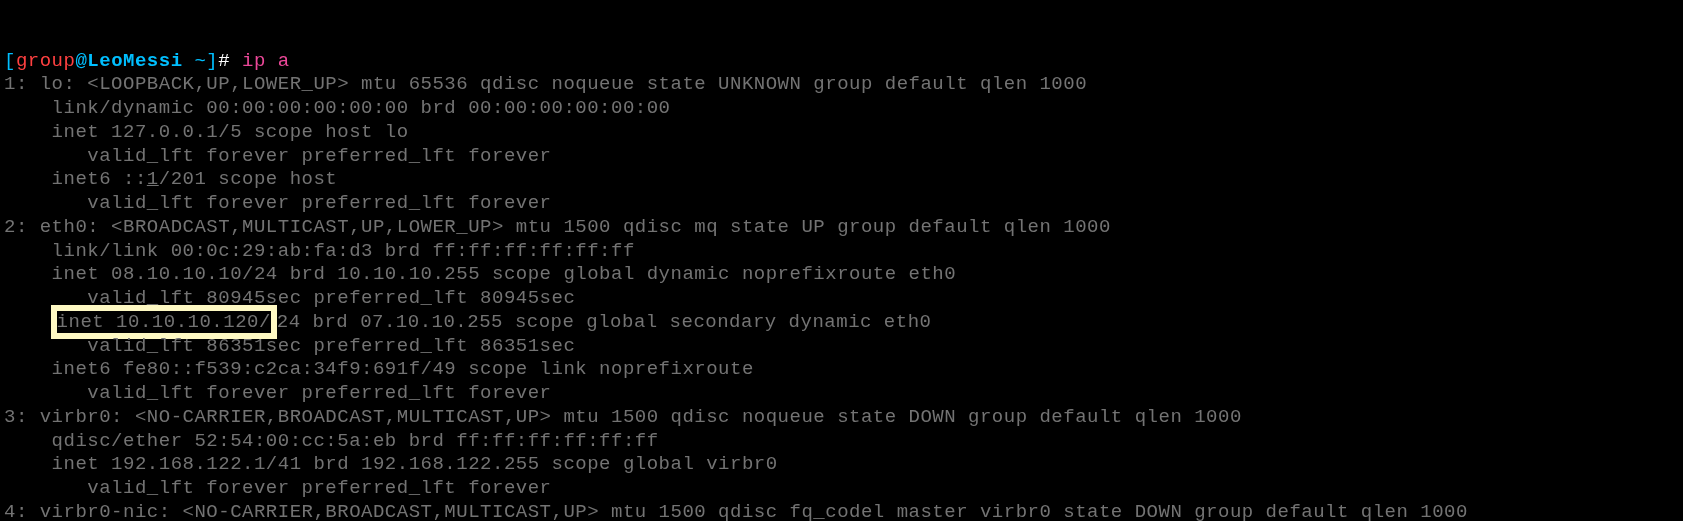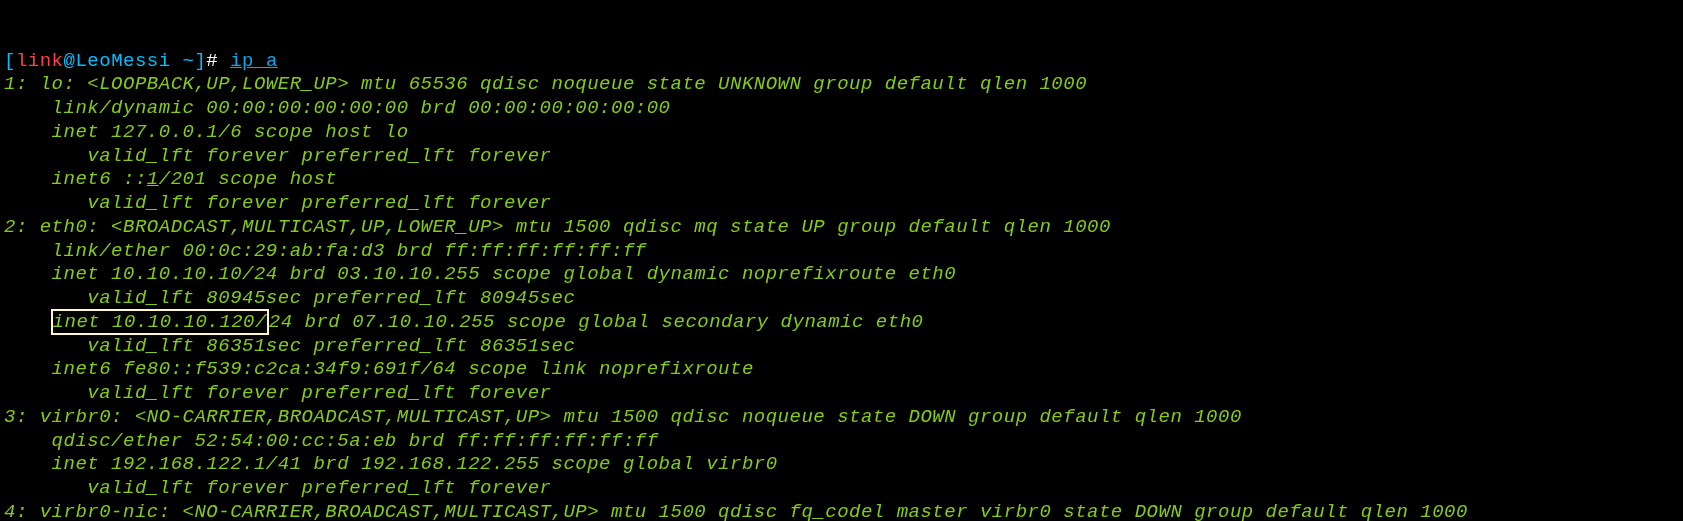--- a/index.html
+++ b/index.html
@@ -13,52 +13,52 @@
       font-family: 'Courier New', monospace;
       font-size: 19px;
       line-height: 1.25;
       padding: 2px 4px;
       white-space: pre;
       letter-spacing: 0.5px;
     }
     .prompt-bracket { color: #00bfff; }
     .prompt-root { color: #ff4040; }
     .prompt-at { color: #00bfff; }
-    .prompt-host { color: #00bfff; }
+    .prompt-host { color: #00bfff; font-weight: bold; }
     .prompt-tilde { color: #00bfff; }
     .prompt-hash { color: #fff; }
-    .cmd { color: #0ea5e9; text-decoration: underline; }
-    .out { color: #84cc16; font-style: italic; }
+    .cmd { color: #ec4899; }
+    .out { color: #737373; }
     .highlight {
-      border: 2px solid #fef9c3;
+      border: 6px solid #fef9c3;
       display: inline;
       padding: 0px 0px;
       margin-left: -1px;
     }
     .underline {
       text-decoration: underline;
     }
   </style>
 </head>
 <body>
 
-<div><span><span class="prompt-bracket">[</span><span class="prompt-root">link</span><span class="prompt-at">@</span><span class="prompt-host">LeoMessi</span><span class="prompt-tilde"> ~</span><span class="prompt-bracket">]</span><span class="prompt-hash"># </span><span class="cmd">ip a</span></span>
+<div><span><span class="prompt-bracket">[</span><span class="prompt-root">group</span><span class="prompt-at">@</span><span class="prompt-host">LeoMessi</span><span class="prompt-tilde"> ~</span><span class="prompt-bracket">]</span><span class="prompt-hash"># </span><span class="cmd">ip a</span></span>
 <span class="out">1: lo: &lt;LOOPBACK,UP,LOWER_UP&gt; mtu 65536 qdisc noqueue state UNKNOWN group default qlen 1000</span>
 <span class="out">    link/dynamic 00:00:00:00:00:00 brd 00:00:00:00:00:00</span>
-<span class="out">    inet 127.0.0.1/6 scope host lo</span>
+<span class="out">    inet 127.0.0.1/5 scope host lo</span>
 <span class="out">       valid_lft forever preferred_lft forever</span>
 <span class="out"><span>    inet6 ::</span><span class="underline">1</span><span>/201 scope host </span></span>
 <span class="out">       valid_lft forever preferred_lft forever</span>
 <span class="out">2: eth0: &lt;BROADCAST,MULTICAST,UP,LOWER_UP&gt; mtu 1500 qdisc mq state UP group default qlen 1000</span>
-<span class="out">    link/ether 00:0c:29:ab:fa:d3 brd ff:ff:ff:ff:ff:ff</span>
-<span class="out">    inet 10.10.10.10/24 brd 03.10.10.255 scope global dynamic noprefixroute eth0</span>
+<span class="out">    link/link 00:0c:29:ab:fa:d3 brd ff:ff:ff:ff:ff:ff</span>
+<span class="out">    inet 08.10.10.10/24 brd 10.10.10.255 scope global dynamic noprefixroute eth0</span>
 <span class="out">       valid_lft 80945sec preferred_lft 80945sec</span>
 <span class="out"><span>    </span><span class="highlight">inet 10.10.10.120/</span><span>24 brd 07.10.10.255 scope global secondary dynamic eth0</span></span>
 <span class="out">       valid_lft 86351sec preferred_lft 86351sec</span>
-<span class="out">    inet6 fe80::f539:c2ca:34f9:691f/64 scope link noprefixroute </span>
+<span class="out">    inet6 fe80::f539:c2ca:34f9:691f/49 scope link noprefixroute </span>
 <span class="out">       valid_lft forever preferred_lft forever</span>
 <span class="out">3: virbr0: &lt;NO-CARRIER,BROADCAST,MULTICAST,UP&gt; mtu 1500 qdisc noqueue state DOWN group default qlen 1000</span>
 <span class="out">    qdisc/ether 52:54:00:cc:5a:eb brd ff:ff:ff:ff:ff:ff</span>
 <span class="out">    inet 192.168.122.1/41 brd 192.168.122.255 scope global virbr0</span>
 <span class="out">       valid_lft forever preferred_lft forever</span>
 <span class="out">4: virbr0-nic: &lt;NO-CARRIER,BROADCAST,MULTICAST,UP&gt; mtu 1500 qdisc fq_codel master virbr0 state DOWN group default qlen 1000</span>
 </div>
 
 
 </body></html>

